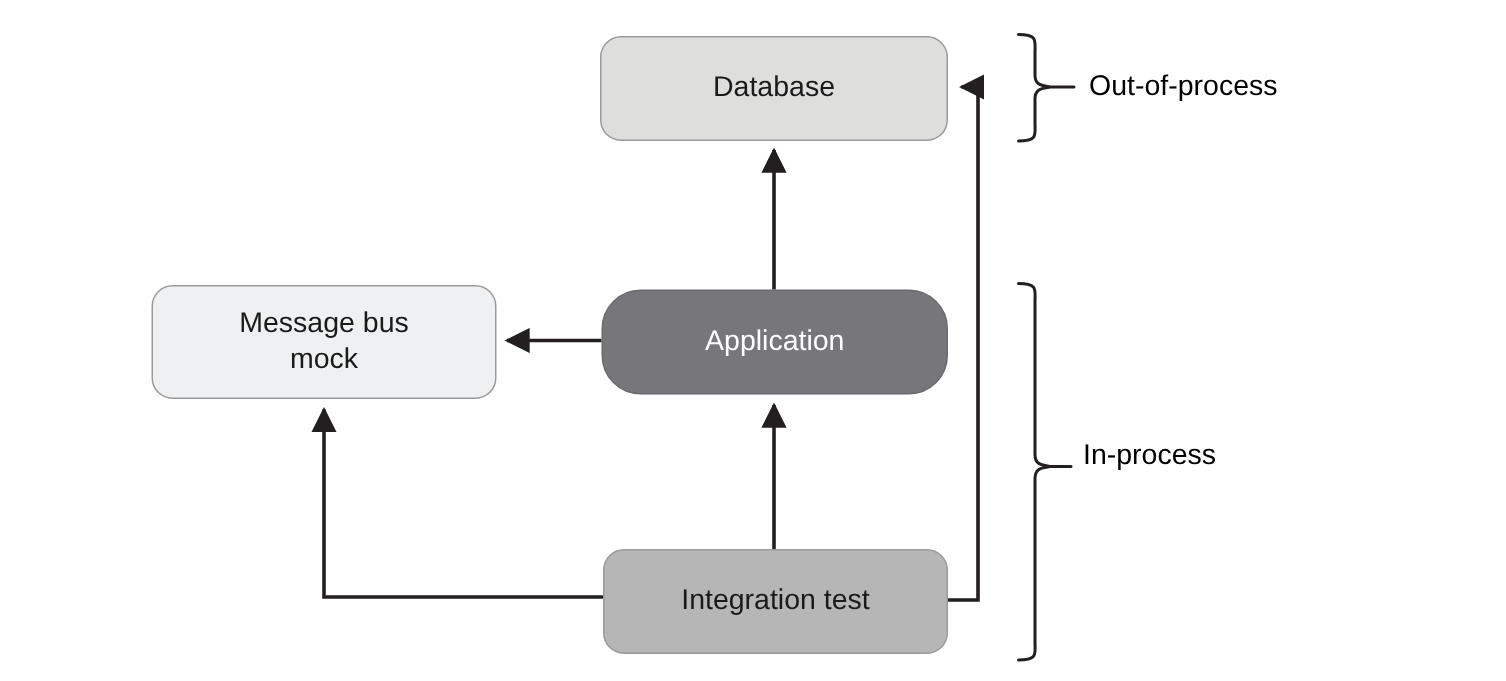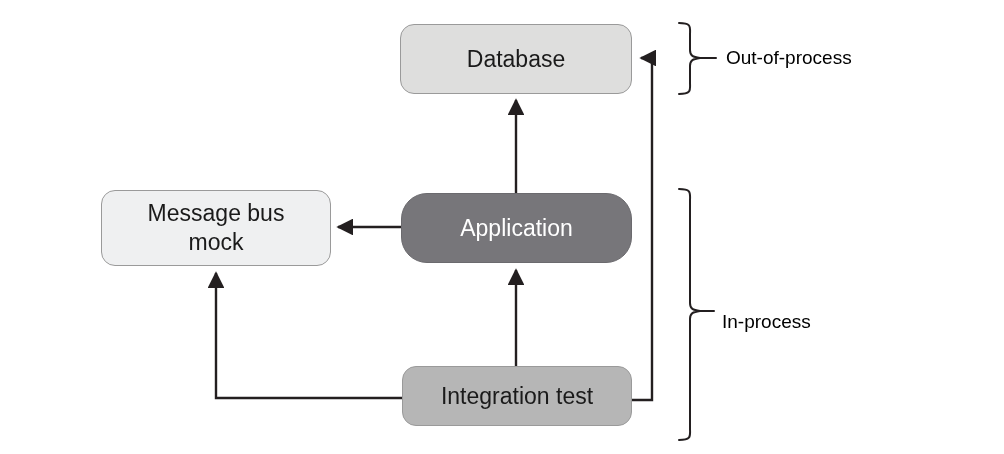--- a/index.html
+++ b/index.html
@@ -26,21 +26,21 @@
   }
   .node {
     position: absolute;
     box-sizing: border-box;
     border: 1px solid #9a9a9a;
     border-radius: 14px;
     display: flex;
     align-items: center;
     justify-content: center;
     text-align: center;
-    font-size: 23px;
+    font-size: 19px;
     line-height: 1.25;
     color: #1a1a1a;
     z-index: 3;
   }
   .node-database {
     left: 400px;
     top: 24px;
     width: 232px;
     height: 70px;
     background: #dededd;
@@ -59,21 +59,21 @@
     height: 70px;
     background: #77767a;
     color: #ffffff;
     border-color: #6b6a6e;
     border-radius: 26px;
   }
   .node-itest {
     left: 402px;
     top: 366px;
     width: 230px;
-    height: 60px;
+    height: 70px;
     background: #b6b6b6;
     border-color: #9a9a9a;
   }
   .node-label {
     display: block;
     white-space: pre-line;
     padding: 0 10px;
   }
   .brace-label {
     position: absolute;
@@ -81,21 +81,21 @@
     color: #000000;
     white-space: nowrap;
     z-index: 3;
   }
   .label-out {
     left: 726px;
     top: 47px;
   }
   .label-in {
     left: 722px;
-    top: 311px;
+    top: 293px;
   }
 </style>
 </head>
 <body>
 
 <div id="canvas">
 
   <svg id="wires" viewBox="0 0 1004 454" xmlns="http://www.w3.org/2000/svg">
     <defs>
       <marker id="arrow" viewBox="0 0 10 10" refX="9" refY="5" markerWidth="7" markerHeight="7" orient="auto-start-reverse">

